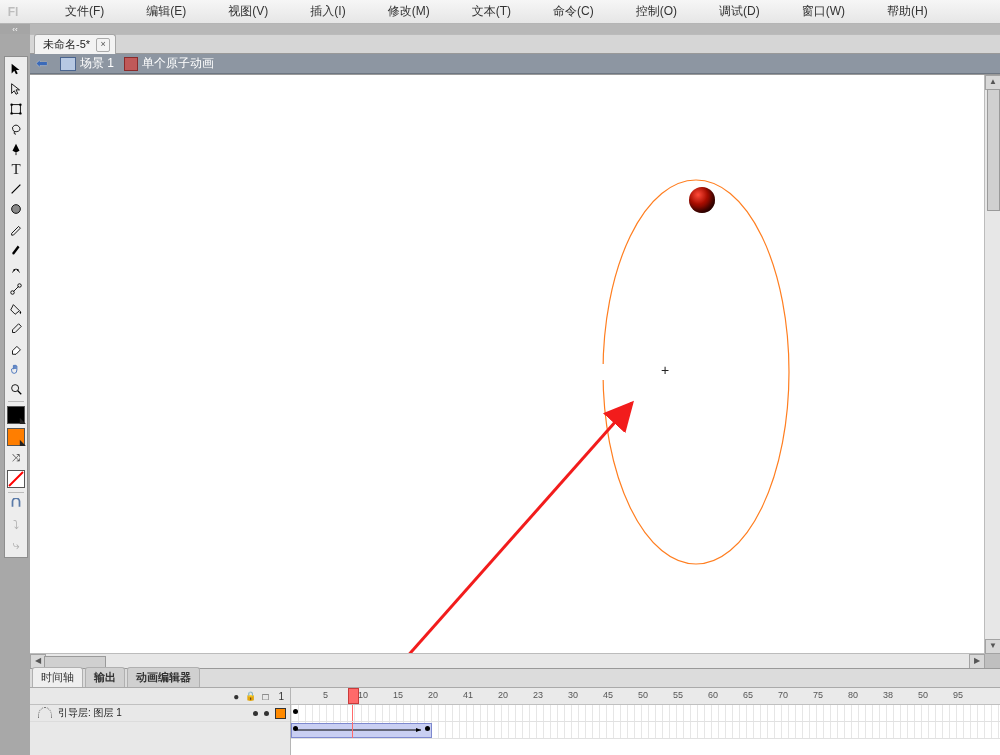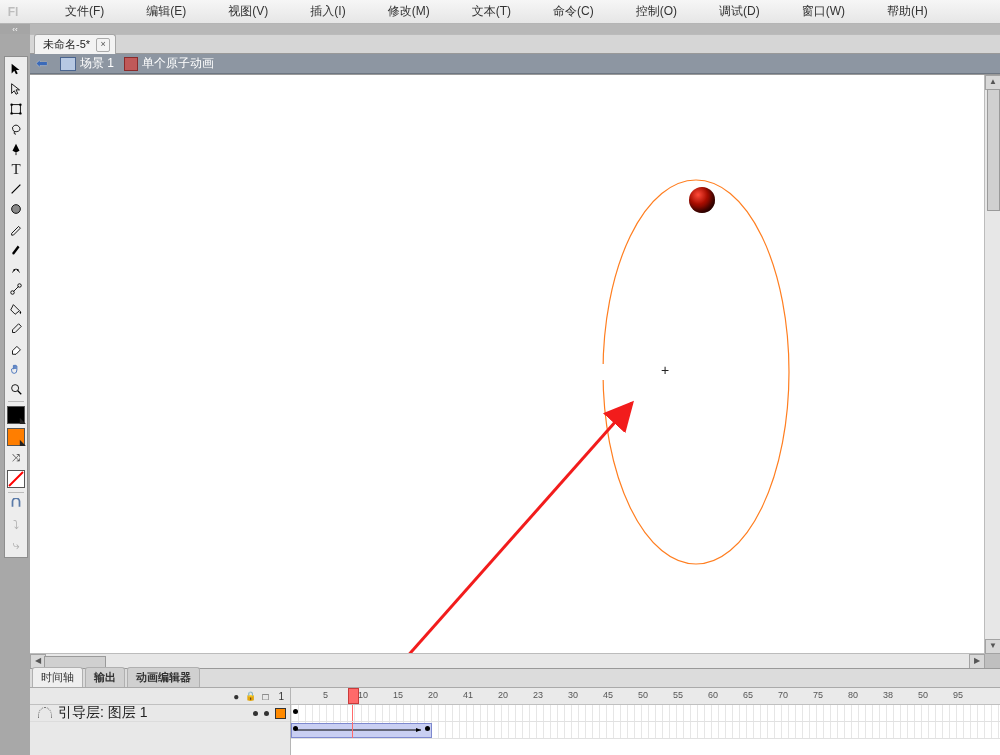--- a/index.html
+++ b/index.html
@@ -269,21 +269,21 @@
     border-bottom: 1px solid #c0c0c0;
     display:flex; justify-content:flex-end; align-items:center;
     padding-right:6px; gap:6px;
     font-size:10px; color:#333;
   }
   .layer-row {
     height: 16px;
     display: flex; align-items: center;
     border-bottom: 1px solid #dcdcdc;
     padding-left: 8px;
-    font-size: 14px;
+    font-size: 10px;
     gap: 4px;
     position: relative;
   }
   .layer-row.selected {
     background: #4a80d8;
     color: #fff;
   }
   .layer-row .dots {
     position:absolute; right:4px; display:flex; gap:6px; align-items:center;
   }

